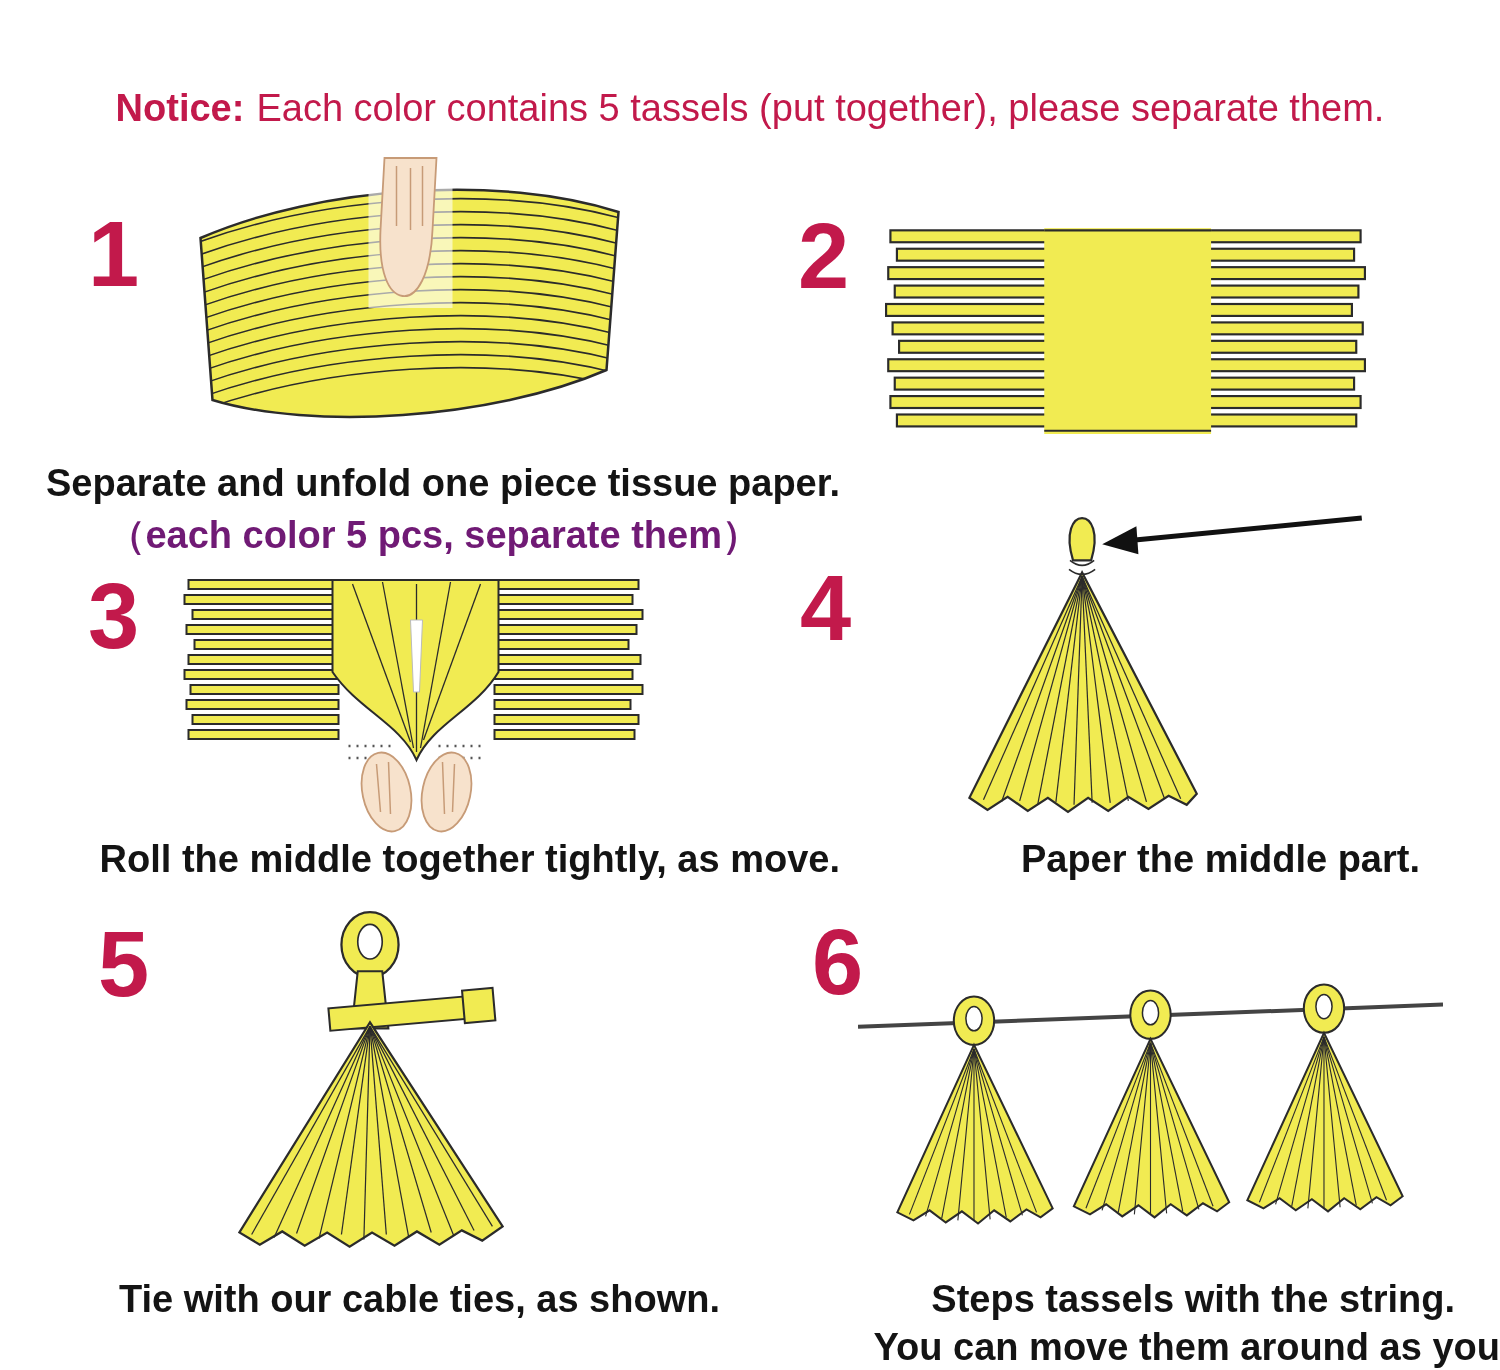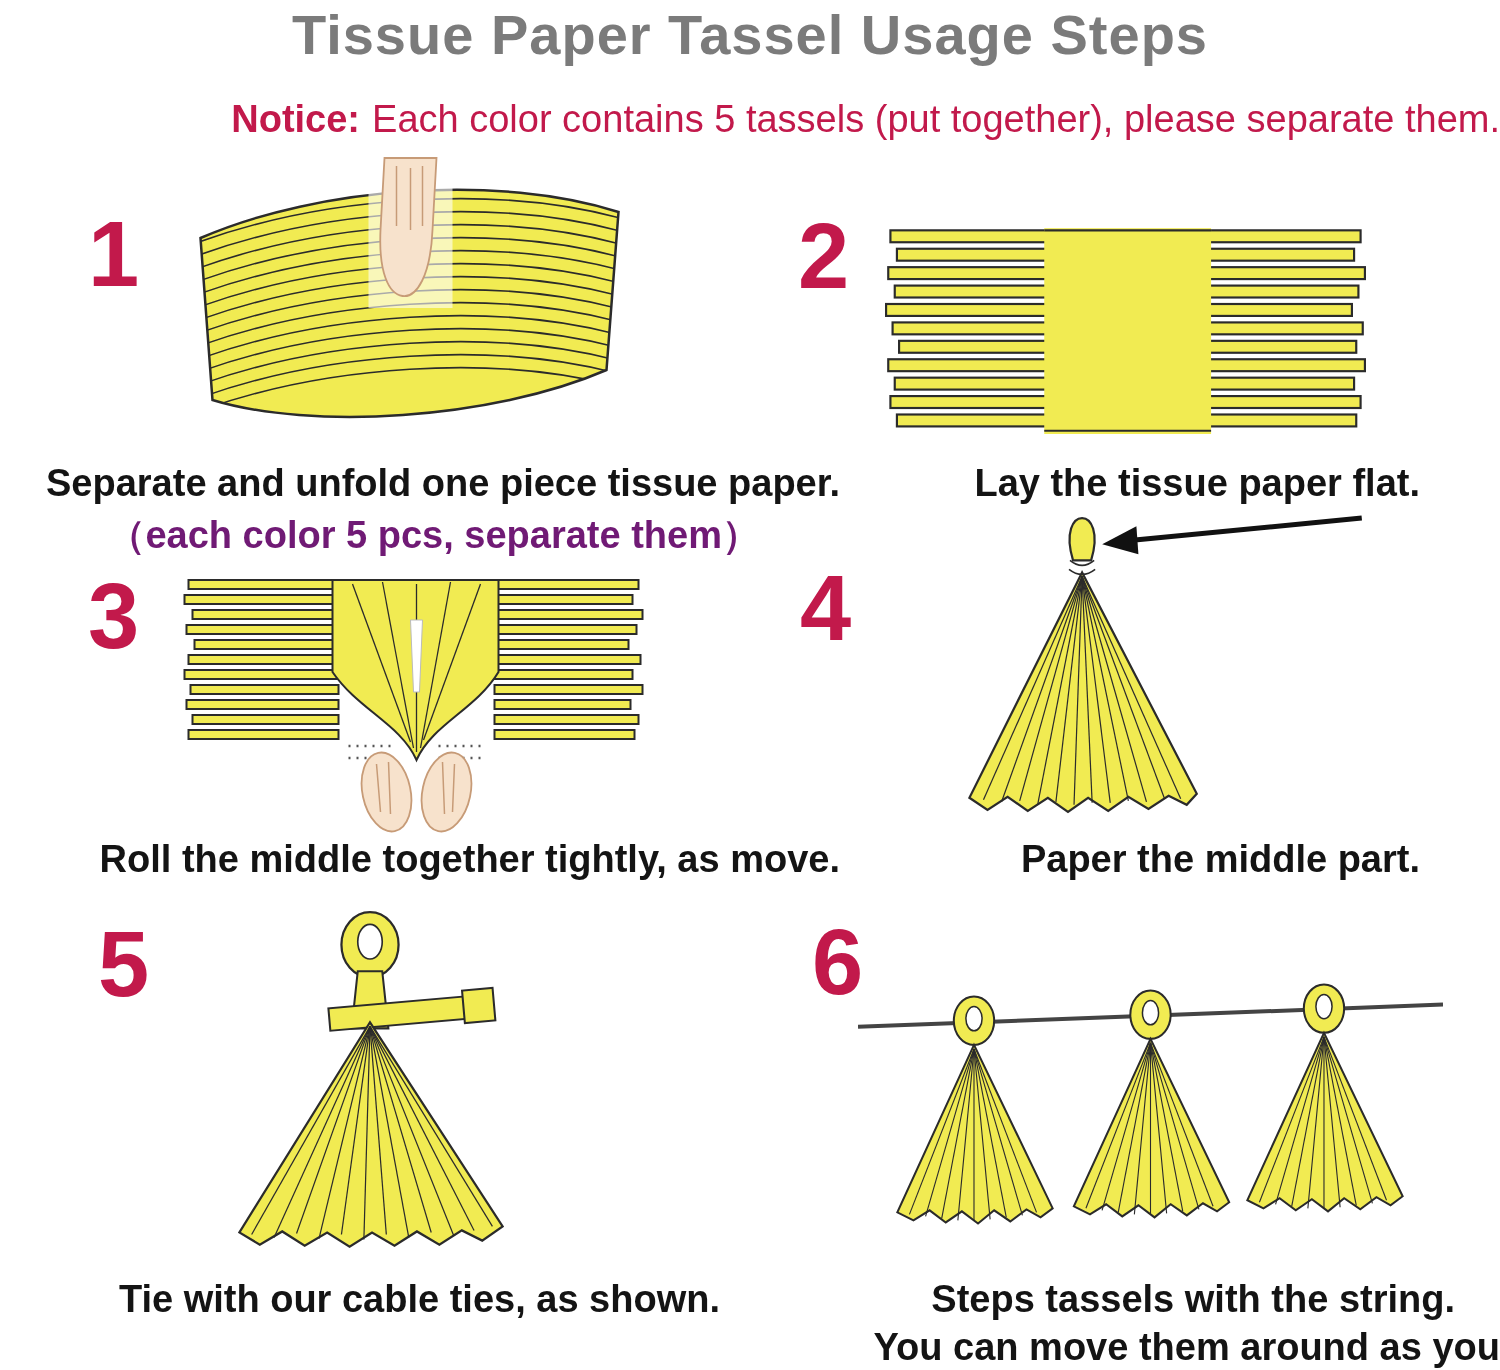--- a/index.html
+++ b/index.html
@@ -1,21 +1,21 @@
 <!DOCTYPE html>
 <html><head>
 <meta charset="utf-8">
 <style>
   *{margin:0;padding:0;box-sizing:border-box}
   html,body{background:#fff}
   .page{position:relative;width:1500px;height:1370px;background:#fff;overflow:hidden;
         font-family:"Liberation Sans",sans-serif;}
   .title{position:absolute;top:2px;left:0;width:100%;text-align:center;
          font-size:56px;font-weight:700;color:#7b7b7b;letter-spacing:1px}
-  .notice{position:absolute;top:98px;left:0;width:100%;text-align:right;
+  .notice{position:absolute;top:87px;left:0;width:100%;text-align:center;
           font-size:38px;color:#c2194b;white-space:nowrap}
   .notice-label{font-weight:700;margin-right:12px}
   .num{position:absolute;font-size:92px;font-weight:700;color:#c2194b;line-height:1}
   .cap{position:absolute;font-size:38px;font-weight:600;color:#141414;text-align:right;line-height:1.25}
   .cap.red{color:#701a75;font-weight:600}
   .ill{position:absolute}
   .ill svg{display:block;width:100%;height:100%}
 
   .s1n{left:88px;top:208px}   .s1i{left:148px;top:156px;width:515px;height:300px}
   .s2n{left:798px;top:210px}  .s2i{left:878px;top:226px;width:495px;height:208px}
@@ -30,21 +30,20 @@
   .s6n{left:812px;top:916px}  .s6i{left:858px;top:978px;width:585px;height:268px}
   .c5 {left:20px;top:1276px;width:700px}
   .c6a{left:755px;top:1276px;width:700px}
   .c6b{left:820px;top:1324px;width:680px}
 </style>
 </head>
 <body>
 
 <div class="page">
 
-  <h1 class="title">Tissue Paper Tassel Usage Steps</h1>
 
   <div class="notice">
     <span class="notice-label">Notice:</span><span class="notice-text">Each color contains 5 tassels (put together), please separate them.</span>
   </div>
 
   <div class="num s1n">1</div>
   <div class="ill s1i">
     <svg viewBox="0 0 470 300">
       <defs>
         <clipPath id="s1clip">
@@ -106,21 +105,20 @@
         <rect x="292" y="157" width="150" height="11"></rect>
         <rect x="292" y="174" width="146" height="11"></rect>
       </g>
       <rect x="150" y="2" width="154" height="190" fill="#f1eb52"></rect>
       <path d="M150,4 L304,4 M150,189 L304,189" stroke="#2b2b2b" stroke-width="2" fill="none"></path>
     </svg>
   </div>
 
   <div class="cap c1">Separate and unfold one piece tissue paper.</div>
   <div class="cap red c1b">（each color 5 pcs, separate them）</div>
-  <div class="cap c2">Lay the tissue paper flat.</div>
 
   <div class="num s3n">3</div>
   <div class="ill s3i">
     <svg viewBox="0 0 470 268">
       <g fill="#f1eb52" stroke="#2b2b2b" stroke-width="2">
         <rect x="8" y="6" width="150" height="9"></rect>
         <rect x="4" y="21" width="154" height="9"></rect>
         <rect x="12" y="36" width="146" height="9"></rect>
         <rect x="6" y="51" width="152" height="9"></rect>
         <rect x="14" y="66" width="144" height="9"></rect>

